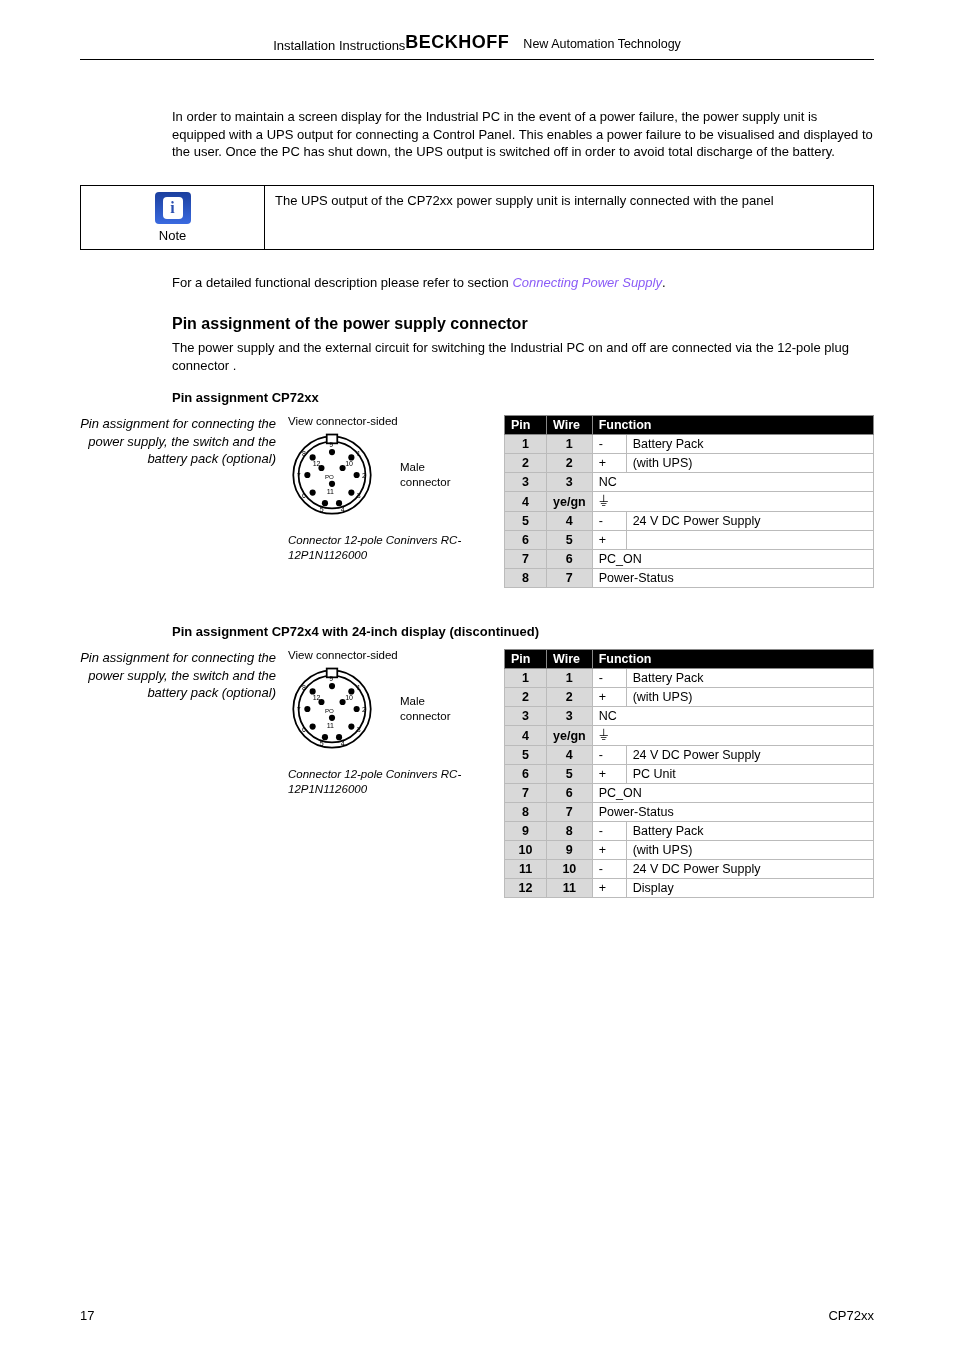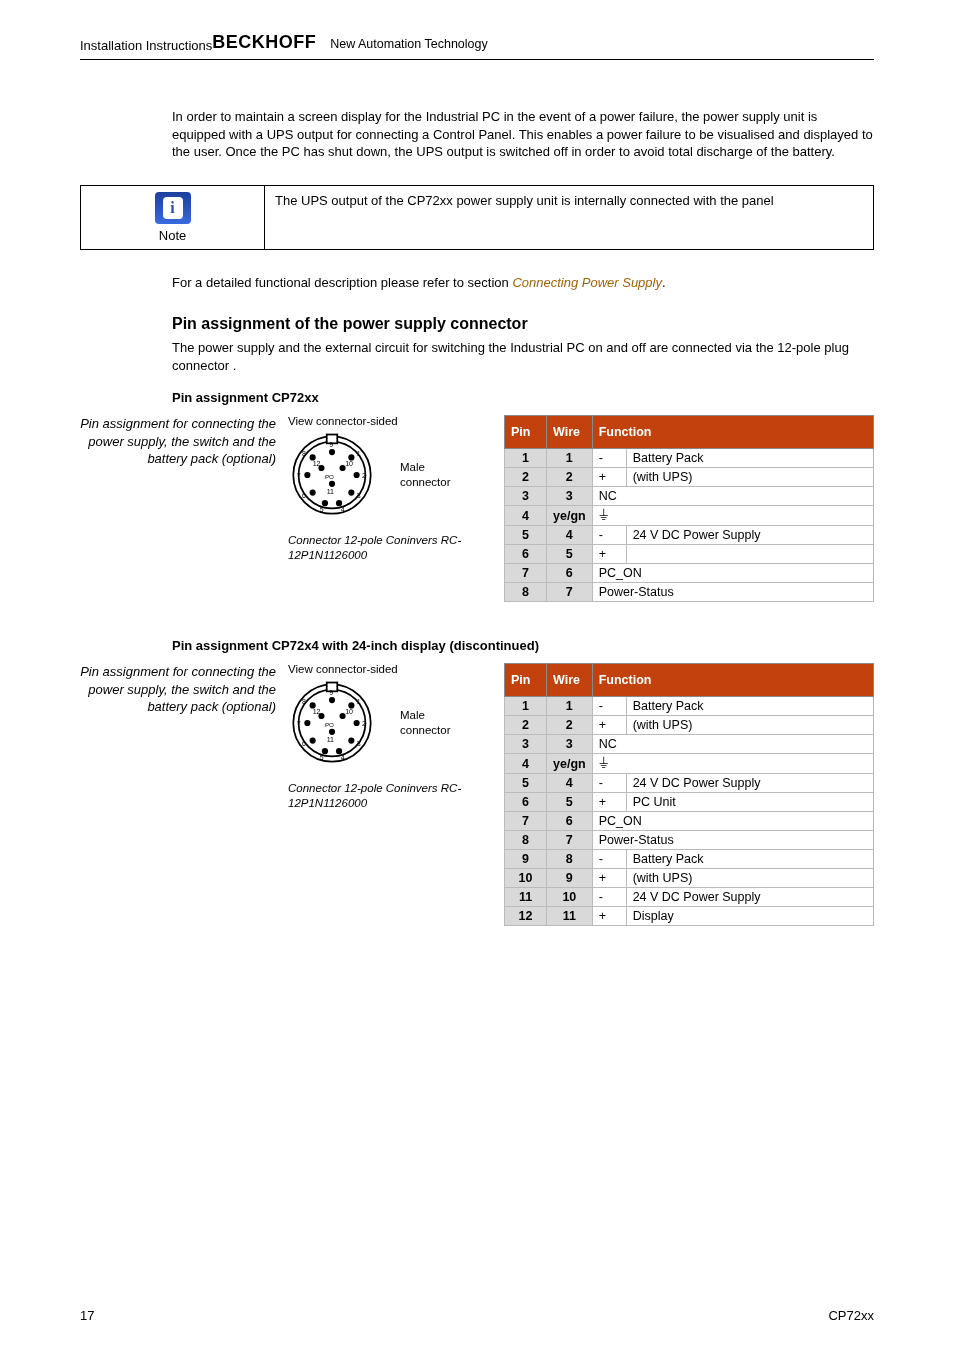--- a/index.html
+++ b/index.html
@@ -8,21 +8,21 @@
     font-size: 13px;
     color: #000;
     background: #fff;
     width: 954px;
     min-height: 1351px;
     position: relative;
     padding: 32px 80px 40px 80px;
   }
   .header {
     display: flex;
-    justify-content: flex-start;
+    justify-content: center;
     align-items: flex-end;
     border-bottom: 1.5px solid #000;
     padding-bottom: 6px;
     margin-bottom: 48px;
   }
   .header-left { font-size: 13px; }
   .header-right { display: flex; align-items: baseline; gap: 14px; }
   .logo-text { font-weight: bold; font-size: 18px; letter-spacing: 0.5px; }
   .logo-tagline { font-size: 12.5px; }
   .content-margin { margin-left: 92px; }
@@ -62,21 +62,21 @@
     justify-content: center;
     font-weight: bold;
     font-size: 16px;
     color: #2a4fb0;
     font-family: Georgia, serif;
   }
   .note-label { font-weight: normal; font-size: 13px; }
   .note-right { flex: 1; padding: 6px 10px; }
   .note-title { font-weight: bold; margin-bottom: 8px; }
   .note-body { line-height: 1.35; }
-  .link-text { color: #a16207; font-style: italic; }
+  .link-text { color: #8b5cf6; font-style: italic; }
   .after-note-para { margin-bottom: 24px; line-height: 1.35; }
   h3.subheading { font-size: 16px; font-weight: bold; margin-bottom: 6px; }
   .sub-para { margin-bottom: 16px; line-height: 1.35; }
   .sub-bold { font-weight: bold; margin-bottom: 10px; }
   .row-block { display: flex; margin-bottom: 36px; align-items: flex-start; }
   .side-caption {
     width: 208px;
     font-style: italic;
     font-size: 13px;
     line-height: 1.35;
@@ -88,25 +88,25 @@
   .conn-diag-wrap { display:flex; align-items:center; gap:24px; }
   .conn-diag { width: 88px; height: 88px; }
   .male-label { font-size: 11.5px; line-height:1.3; }
   .conn-caption { font-style: italic; font-size: 11.5px; margin-top: 14px; line-height:1.3; }
   table.pin-table {
     border-collapse: collapse;
     font-size: 12.5px;
     width: 370px;
   }
   table.pin-table th {
-    background: #c2410c;
+    background: #000000;
     color: #fff;
     font-weight: bold;
     text-align: left;
-    padding: 9px 6px;
+    padding: 2px 6px;
     border: 1px solid #888;
   }
   table.pin-table td {
     border: 1px solid #bbb;
     padding: 2px 6px;
     vertical-align: middle;
   }
   table.pin-table td.pin-col, table.pin-table td.wire-col {
     background: #d9d9d9;
     font-weight: bold;

